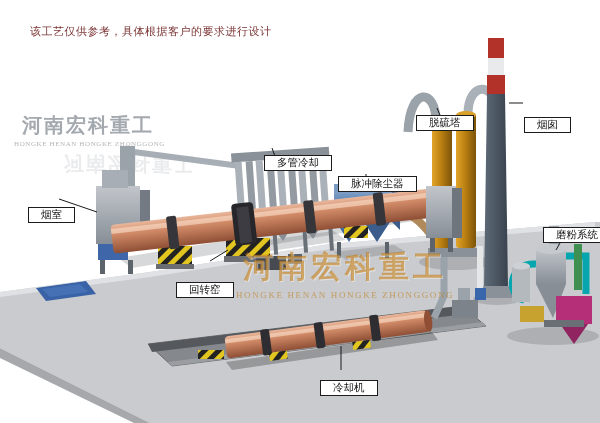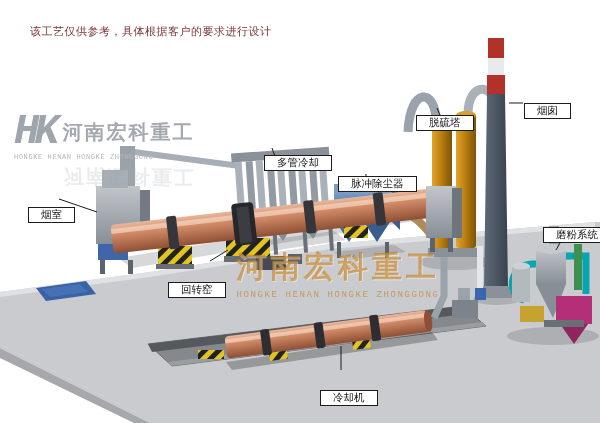--- a/index.html
+++ b/index.html
@@ -1,19 +1,19 @@
 <!DOCTYPE html>
 <html><head>
 <meta charset="utf-8">
 <style>
   * { box-sizing: border-box; }
   html, body { margin: 0; padding: 0; background: #fff; }
   .canvas {
     position: relative; width: 600px; height: 423px; background: #ffffff;
-    overflow: hidden; font-family: Liberation Mono, monospace;
+    overflow: hidden; font-family: Liberation Serif, serif;
   }
   .canvas svg { position: absolute; left: 0; top: 0; }
 
   .disclaimer {
     position: absolute; left: 30px; top: 24px;
     font-size: 11px; color: #7c3434; letter-spacing: 0.5px;
   }
 
   .eq-label {
     position: absolute; background: #ffffff; border: 1px solid #1c1c1c;
@@ -230,34 +230,33 @@
       <line x1="564" y1="236" x2="556" y2="250"></line>
       <line x1="210" y1="261" x2="228" y2="250"></line>
       <line x1="341" y1="370" x2="341" y2="346"></line>
     </g>
   </svg>
 
   <div class="disclaimer">该工艺仅供参考，具体根据客户的要求进行设计</div>
 
   <div class="logo">
     <div class="logo-row">
-      <span class="logo-hk">HK</span>
       <span class="logo-cn">河南宏科重工</span>
     </div>
     <div class="logo-en">HONGKE HENAN HONGKE ZHONGGONG</div>
     <div class="logo-reflection">河南宏科重工</div>
   </div>
 
   <div class="watermark">
     <div class="wm-cn">河南宏科重工</div>
     <div class="wm-en">HONGKE HENAN HONGKE ZHONGGONG</div>
   </div>
 
   <div class="eq-label" style="left:28px; top:183px">烟室</div>
   <div class="eq-label" style="left:264px; top:131px">多管冷却</div>
   <div class="eq-label" style="left:338px; top:152px">脉冲除尘器</div>
   <div class="eq-label" style="left:416px; top:91px">脱硫塔</div>
-  <div class="eq-label" style="left:524px; top:79px">烟囱</div>
+  <div class="eq-label" style="left:524px; top:93px">烟囱</div>
   <div class="eq-label" style="left:543px; top:203px">磨粉系统</div>
-  <div class="eq-label" style="left:168px; top:258px">回转窑</div>
-  <div class="eq-label" style="left:320px; top:366px">冷却机</div>
+  <div class="eq-label" style="left:176px; top:258px">回转窑</div>
+  <div class="eq-label" style="left:320px; top:356px">冷却机</div>
 
 </div>
 
 </body></html>

